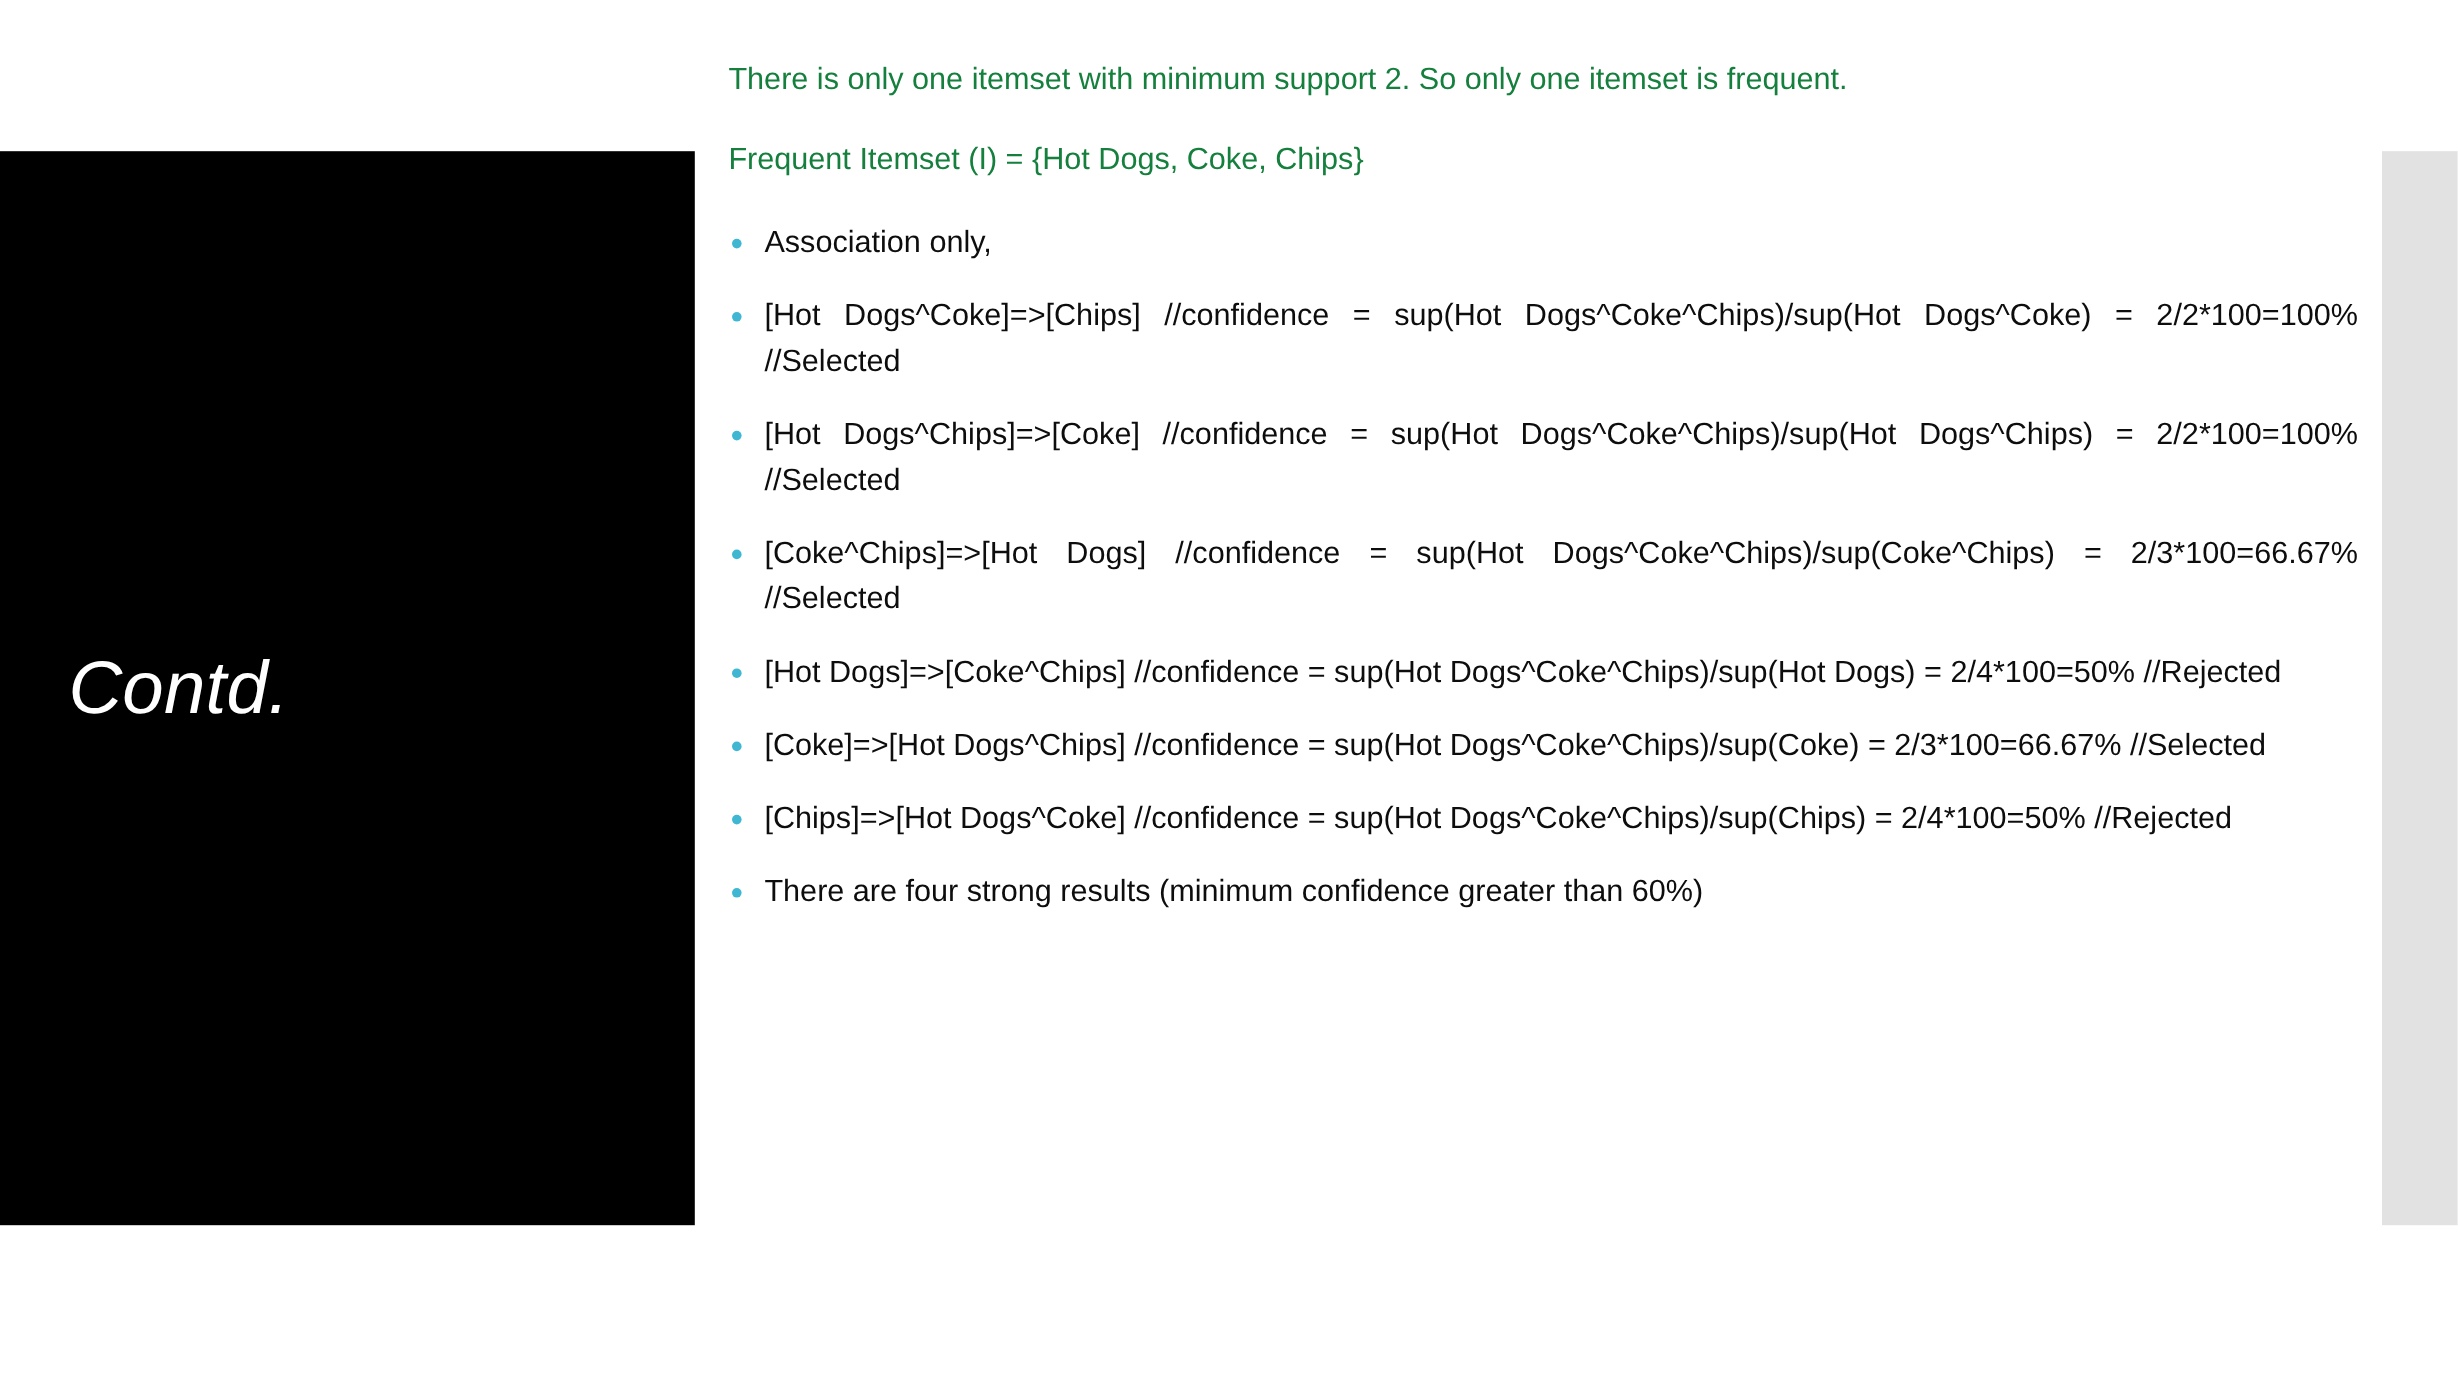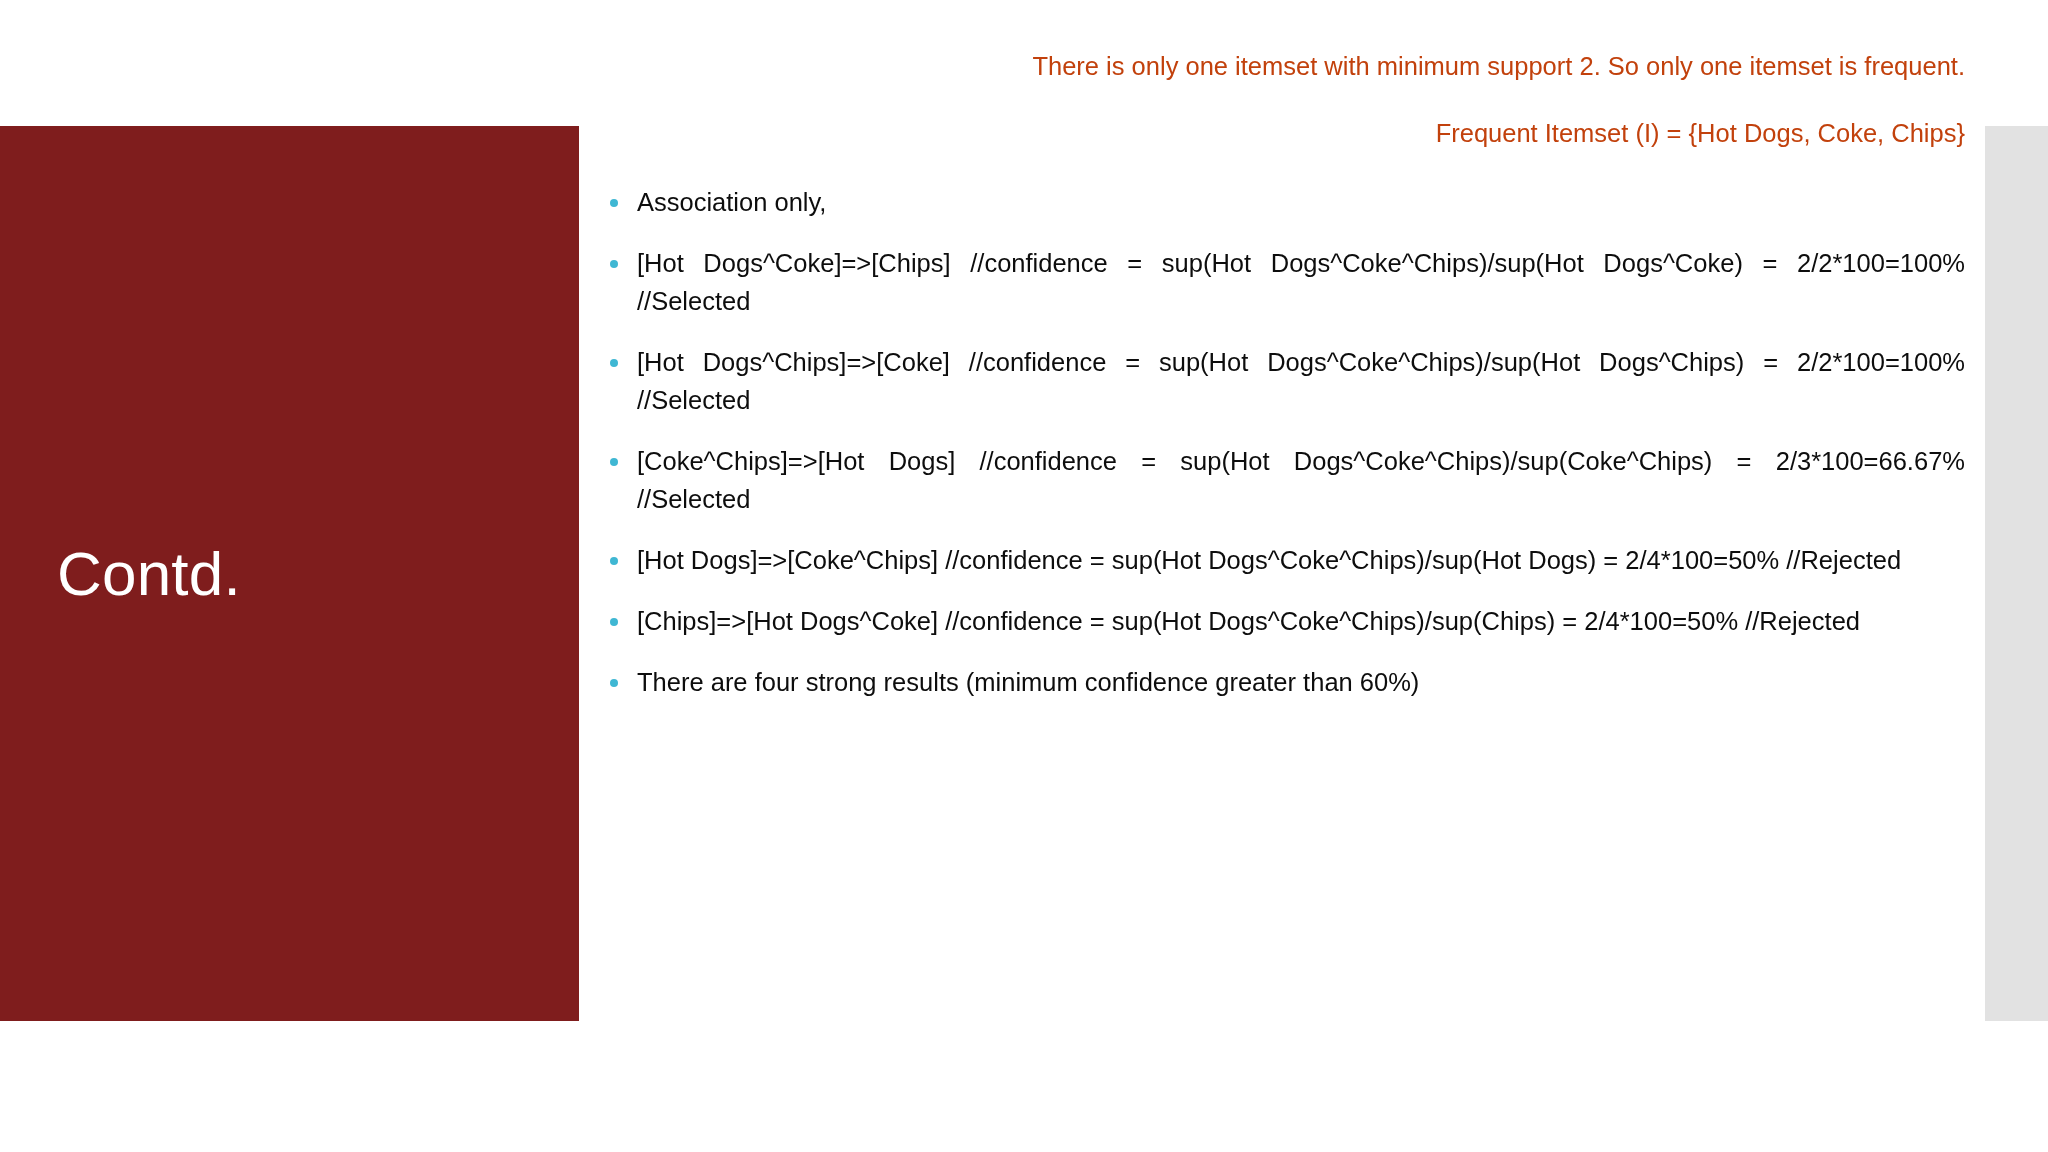--- a/index.html
+++ b/index.html
@@ -24,26 +24,27 @@
     background: #ffffff;
   }
 
   
   #title-panel {
     position: absolute;
     left: 0px;
     top: 126px;
     width: 579px;
     height: 895px;
-    background: #7f1d1d;
+    background: #000000;
     display: flex;
     align-items: center;
     justify-content: flex-start;
     box-sizing: border-box;
     padding-left: 57px;
+    font-style: italic;
   }
   #title-panel .title-text {
     color: #ffffff;
     font-size: 62px;
     font-weight: 400;
     line-height: 1.05;
     letter-spacing: 0.2px;
     white-space: pre-wrap;
   }
 
@@ -63,23 +64,23 @@
     left: 607px;
     top: 50px;
     width: 1358px;
     height: 1060px;
     color: #000000;
   }
 
   .para {
     font-size: 25.5px;
     line-height: 1.30;
-    color: #c2410c;
+    color: #15803d;
     margin: 0 0 34px 0;
-    text-align: right;
+    text-align: left;
     white-space: pre-wrap;
   }
 
   ul.bullets {
     list-style: none;
     margin: 0;
     padding: 0;
   }
   li.bullet {
     position: relative;
@@ -151,20 +152,24 @@
       <li class="bullet justify">
         <span class="bullet-dot"></span>
         <span class="bullet-text">[Coke^Chips]=&gt;[Hot Dogs] //confidence = sup(Hot Dogs^Coke^Chips)/sup(Coke^Chips) = 2/3*100=66.67% //Selected</span>
       </li>
 
       <li class="bullet justify">
         <span class="bullet-dot"></span>
         <span class="bullet-text">[Hot Dogs]=&gt;[Coke^Chips] //confidence = sup(Hot Dogs^Coke^Chips)/sup(Hot Dogs) = 2/4*100=50% //Rejected</span>
       </li>
 
+      <li class="bullet justify">
+        <span class="bullet-dot"></span>
+        <span class="bullet-text">[Coke]=&gt;[Hot Dogs^Chips] //confidence = sup(Hot Dogs^Coke^Chips)/sup(Coke) = 2/3*100=66.67% //Selected</span>
+      </li>
 
       <li class="bullet justify">
         <span class="bullet-dot"></span>
         <span class="bullet-text">[Chips]=&gt;[Hot Dogs^Coke] //confidence = sup(Hot Dogs^Coke^Chips)/sup(Chips) = 2/4*100=50% //Rejected</span>
       </li>
 
       <li class="bullet plain">
         <span class="bullet-dot"></span>
         <span class="bullet-text">There are four strong results (minimum confidence greater than 60%)</span>
       </li>

